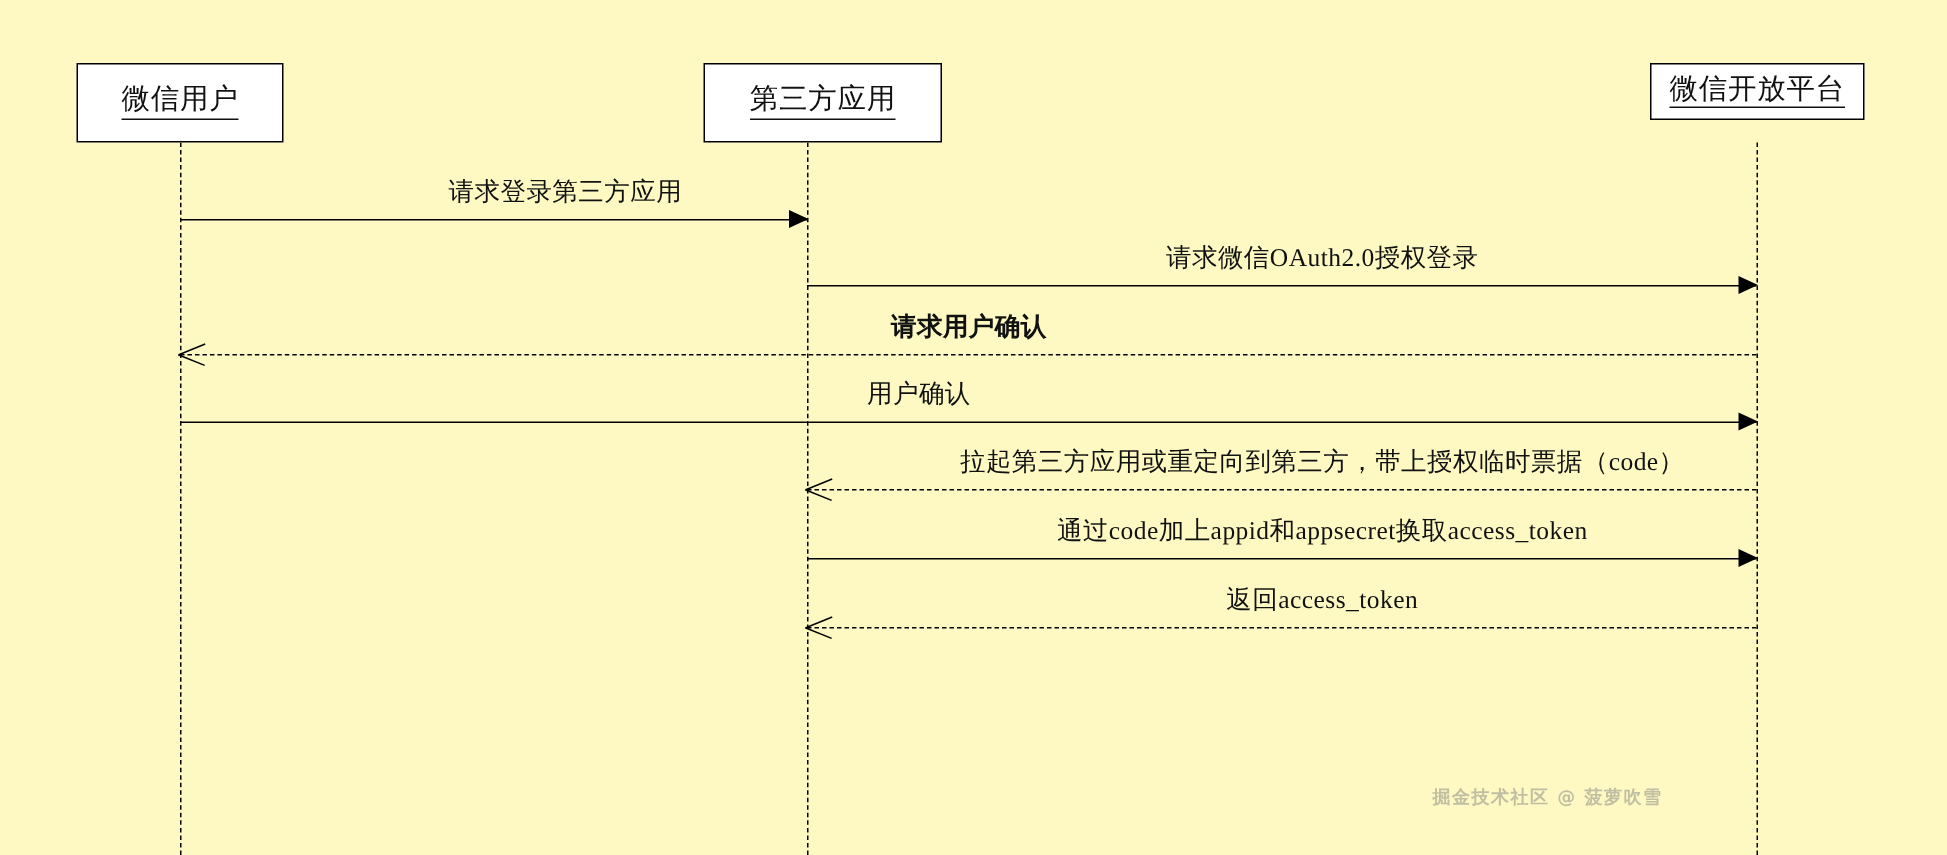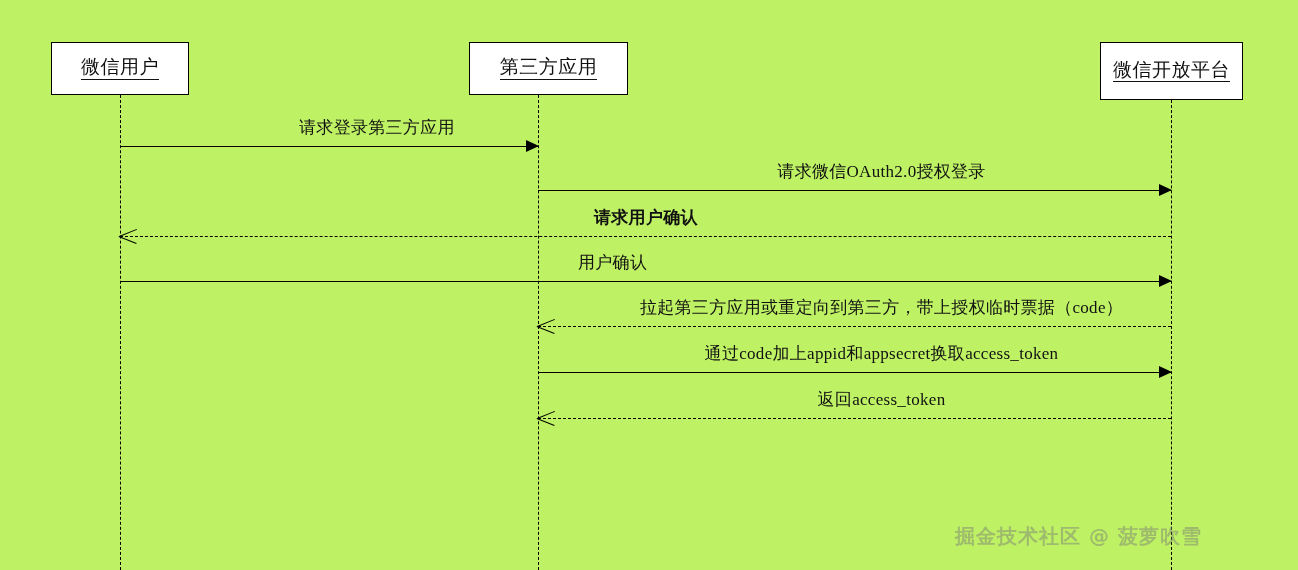--- a/index.html
+++ b/index.html
@@ -9,21 +9,21 @@
     height: 570px;
     background: #ffffff;
     font-family: "Liberation Serif", "DejaVu Serif", serif;
     overflow: hidden;
   }
 
   #diagram-root {
     position: relative;
     width: 1298px;
     height: 570px;
-    background: #bef264;
+    background: #fef9c3;
   }
 
   
   .participant {
     position: absolute;
     border: 1.4px solid #000000;
     background: #ffffff;
     display: flex;
     align-items: center;
     justify-content: center;
@@ -107,21 +107,21 @@
   .msg-label.center { left: 50%; transform: translateX(-50%); margin-left: 27px; }
 
   .mono { font-family: "Liberation Mono", "DejaVu Sans Mono", monospace; font-size: 16px; text-align: center; }
 
   
   #watermark {
     position: absolute;
     z-index: 8;
     white-space: nowrap;
     font-family: "DejaVu Sans", "Liberation Sans", sans-serif;
-    font-size: 20px;
+    font-size: 12px;
     font-weight: 700;
     color: rgba(120,120,120,0.45);
     letter-spacing: 1px;
   }
 </style>
 </head>
 <body>
 
 <div id="diagram-root">
 
@@ -130,21 +130,21 @@
   <div class="lifeline" style="left:1171px; top:95px; height:475px;"></div>
 
   <div class="participant" style="left:51px; top:42px; width:138px; height:53px;">
     <span class="participant-label">微信用户</span>
   </div>
 
   <div class="participant" style="left:469px; top:42px; width:159px; height:53px;">
     <span class="participant-label">第三方应用</span>
   </div>
 
-  <div class="participant" style="left:1100px; top:42px; width:143px; height:58px;">
+  <div class="participant" style="left:1100px; top:42px; width:143px; height:38px;">
     <span class="participant-label">微信开放平台</span>
   </div>
 
   <div class="message" style="left:120px; top:146px; width:418px;">
     <div class="line"></div>
     <div class="head-solid-right"></div>
     <div class="msg-label center" style="left:55%;">请求登录第三方应用</div>
   </div>
 
   <div class="message" style="left:538px; top:190px; width:633px;">

